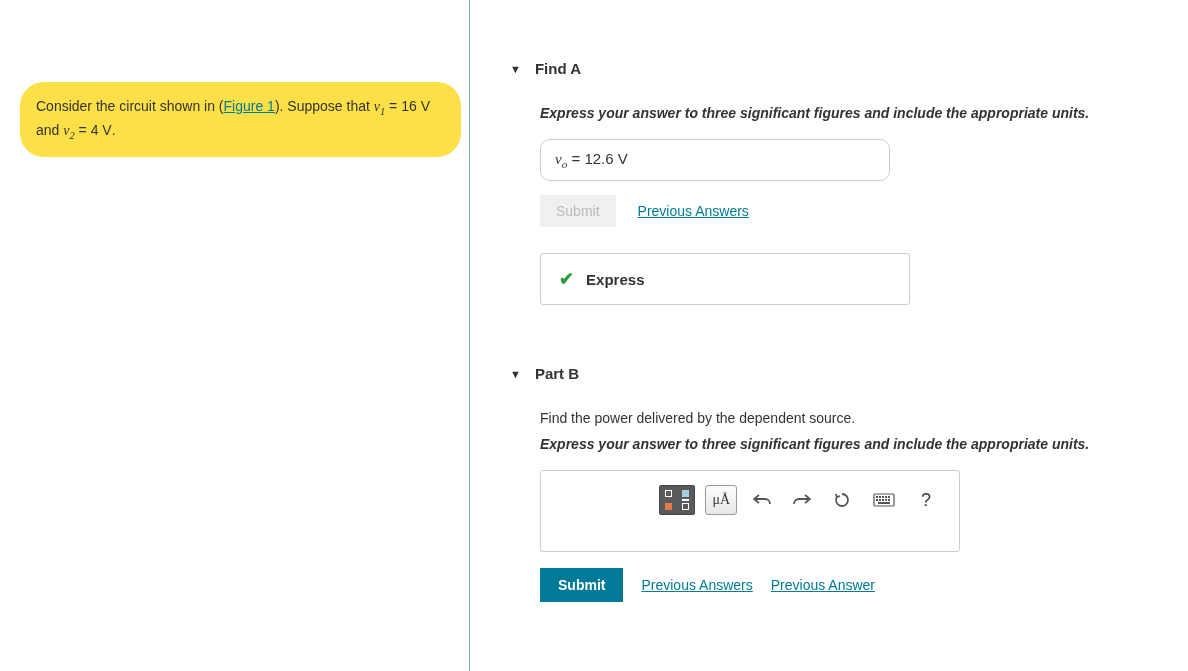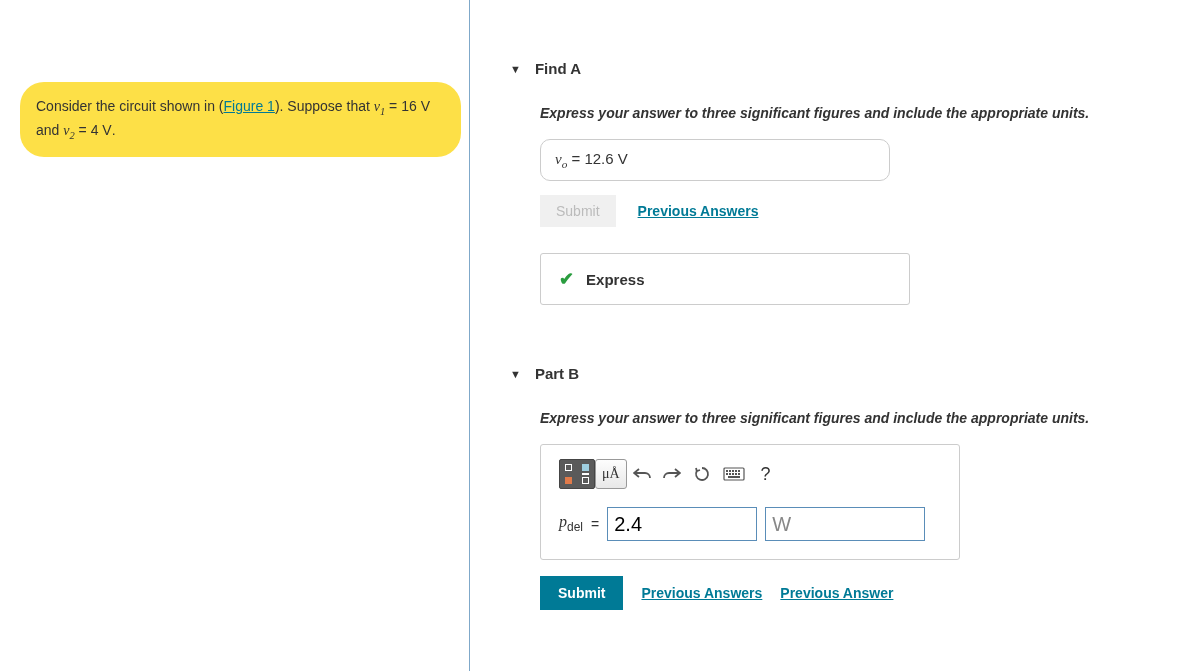--- a/index.html
+++ b/index.html
@@ -100,21 +100,21 @@
     border: none;
     padding: 9px 18px;
     font-size: 14px;
     font-weight: bold;
     cursor: pointer;
   }
   .link {
     color: #007a96;
     text-decoration: underline;
     font-size: 14px;
-    font-weight: bold;
+    font-weight: normal;
     cursor: pointer;
   }
   .feedback-correct {
     border: 1px solid #ccc;
     border-radius: 3px;
     padding: 14px 18px;
     width: 370px;
     display: flex;
     align-items: center;
     gap: 12px;
@@ -127,22 +127,23 @@
     font-weight: bold;
   }
   .input-card {
     border: 1px solid #ccc;
     border-radius: 3px;
     padding: 14px 18px 18px 18px;
     width: 420px;
   }
   .toolbar {
     display: flex;
-    justify-content: flex-start;
-    align-items: center;
+    justify-content: flex-end;
+    align-items: center;
+    gap: 10px;
     margin-bottom: 18px;
   }
   .tb-btn {
     border: 1px solid #999;
     border-radius: 3px;
     padding: 4px 6px;
     min-width: 30px;
     height: 30px;
     display: inline-flex;
     align-items: center;
@@ -238,20 +239,21 @@
         </div>
       </div>
     </div>
 
     <div class="part-section">
       <div class="part-header">
         <span class="caret">▼</span>
         <span>Part B</span>
       </div>
       <div class="part-body">
+        <div class="prompt">Find the power delivered by the dependent source.</div>
         <div class="instruct">Express your answer to three significant figures and include the appropriate units.</div>
 
         <div class="input-card">
           <div class="toolbar">
             <div class="tb-templates">
               <div class="sq1"></div>
                 <div class="sq2"></div>
                 <div class="bar"></div>
                 <div class="sq3"></div>
                 <div class="sq4"></div>
@@ -286,26 +288,20 @@
                   <rect x="3" y="6" width="2" height="2" fill="#555"></rect>
                   <rect x="6" y="6" width="2" height="2" fill="#555"></rect>
                   <rect x="9" y="6" width="2" height="2" fill="#555"></rect>
                   <rect x="12" y="6" width="2" height="2" fill="#555"></rect>
                   <rect x="15" y="6" width="2" height="2" fill="#555"></rect>
                   <rect x="5" y="9" width="12" height="2" fill="#555"></rect>
                 </svg>
             </div>
             <div class="tb-icon" style="font-size:18px;color:#333;">?</div>
           </div>
-          <div class="answer-row">
-            <span class="var-label"><span>p</span><span class="sub rm" style="font-style:normal;font-family:Arial;">del</span></span>
-            <span> = </span>
-            <input class="val-input" type="text" value="2.4" style="">
-            <input class="unit-input" type="text" value="W" style="">
-          </div>
         </div>
 
         <div class="btn-row2">
           <button class="btn-submit-active">Submit</button>
           <span class="link">Previous Answers</span>
           <span class="link">Previous Answer</span>
         </div>
       </div>
     </div>
 

